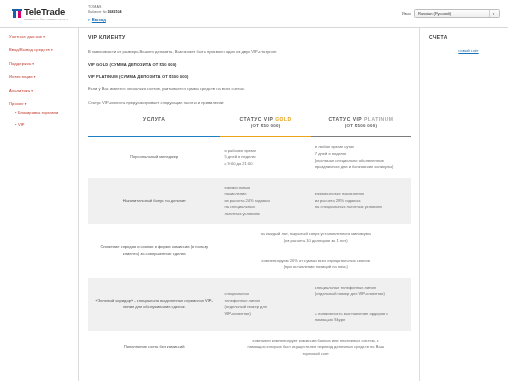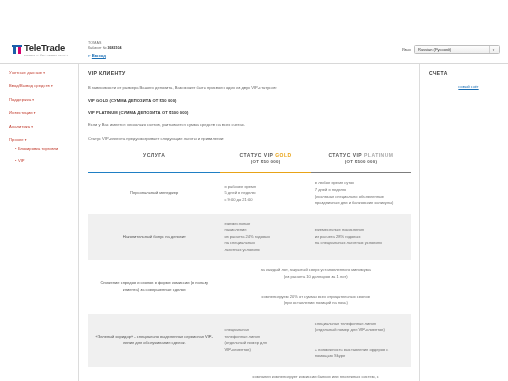--- a/index.html
+++ b/index.html
@@ -7,21 +7,21 @@
     width:508px;height:381px;overflow:hidden;
     background:#ffffff;
     font-family:"Liberation Sans","DejaVu Sans",sans-serif;
     font-size:4.2px;
     color:#444;
     -webkit-font-smoothing:antialiased;
   }
   .page{position:relative;width:508px;height:381px;}
 
   
-  .header{position:relative;height:27px;margin-top:36px;}
+  .header{position:relative;height:27px;}
   .logo-wrap{position:absolute;left:12px;top:7px;display:flex;align-items:center;}
   .logo-shape{position:relative;width:9.5px;height:9.5px;}
   .logo-shape .t{position:absolute;left:0;top:0;width:9.5px;height:2.6px;background:#1b5faa;}
   .logo-shape .l{position:absolute;left:0.6px;top:2.6px;width:3px;height:6.9px;background:#1b5faa;}
   .logo-shape .r{position:absolute;left:5.6px;top:2.6px;width:3px;height:6.9px;background:#d6006d;}
   .logo-text{font-size:9.5px;font-weight:bold;color:#2b2b2b;letter-spacing:-0.3px;line-height:1;}
   .logo-sub{font-size:2.2px;color:#8a8a8a;letter-spacing:0.15px;margin-top:1px;}
 
   .acct{position:absolute;left:88px;top:5px;line-height:1.45;}
   .acct .nm{font-size:3.6px;color:#666;letter-spacing:0.2px;}

